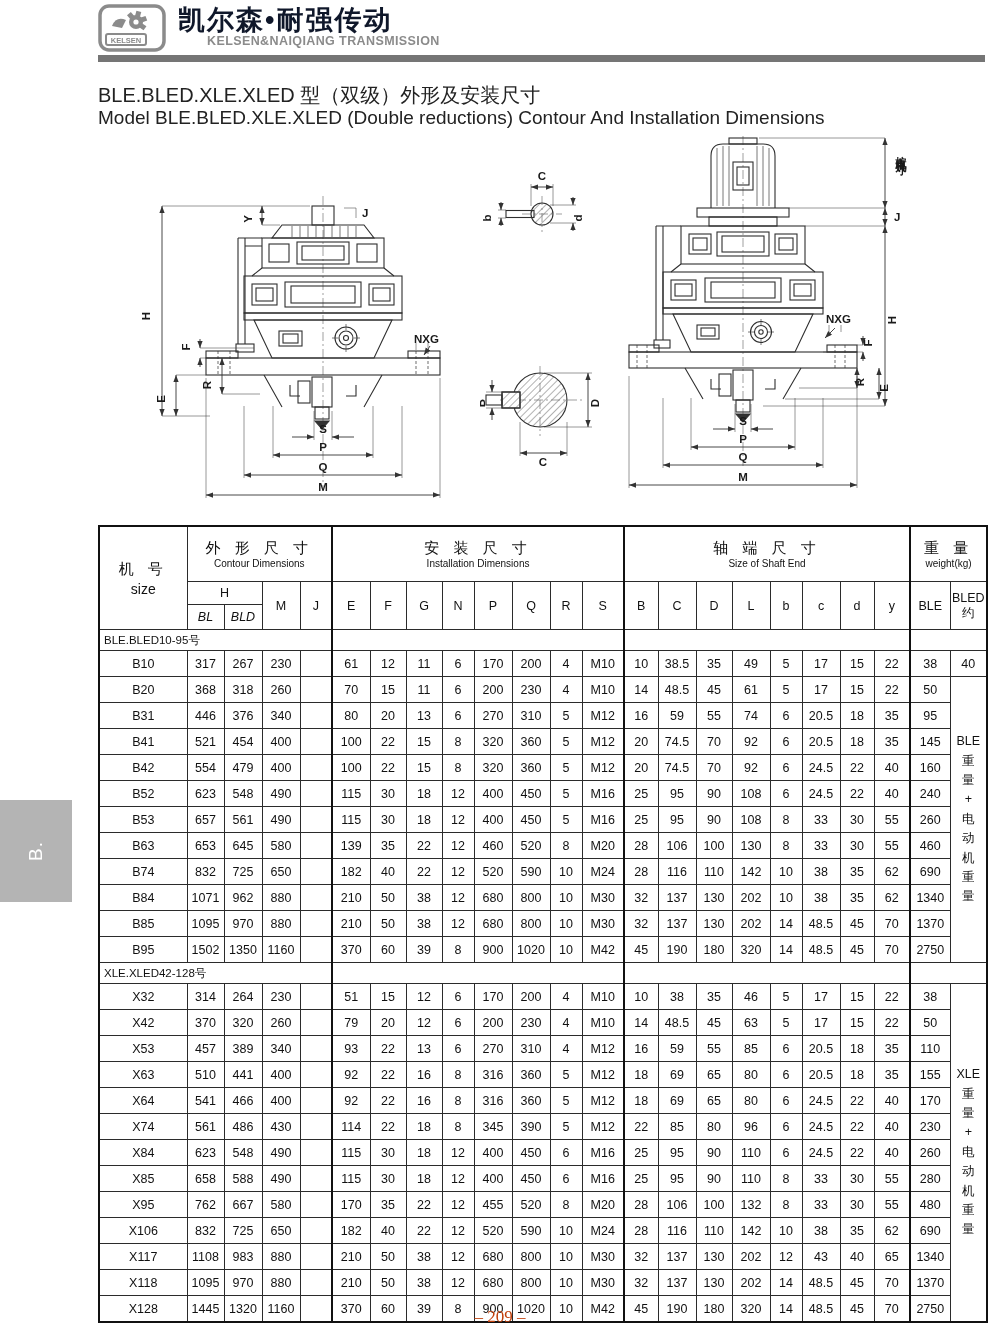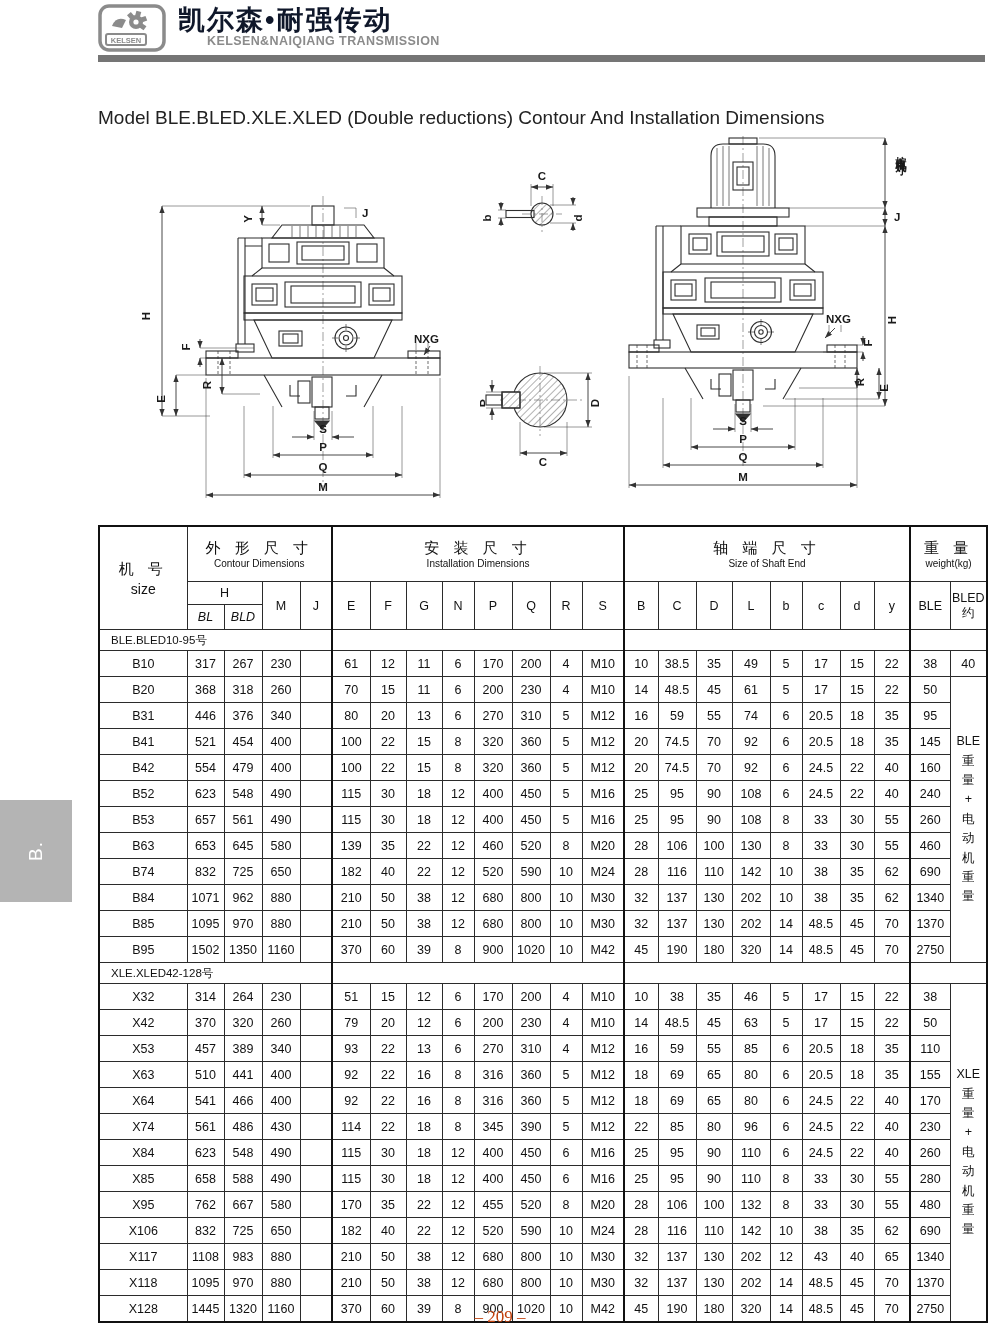--- a/index.html
+++ b/index.html
@@ -37,21 +37,21 @@
   .dim-table thead th{vertical-align:middle;}
   .gh{height:54px;}
   .gh .cjk{font-size:15px;letter-spacing:5px;}
   .gh .en{font-size:10px;letter-spacing:0;}
   .sizeh .cjk{font-size:15px;letter-spacing:5px;}
   .sizeh .en{font-size:14px;margin-top:2px;}
   .r2h{height:22px;font-size:13px;}
   .r3h{height:24px;font-size:13px;font-style:italic;}
   .lt2{font-size:12px;line-height:1.15;}
   .dim-table td{height:25px;}
-  .grp td{height:20px;font-size:11.5px;text-align:left;padding-left:11px;}
+  .grp td{height:20px;font-size:11.5px;text-align:left;padding-left:4px;}
   .wnote{vertical-align:middle;}
   .wnote div{font-size:12.5px;line-height:1.55;}
   
   .page-no{position:absolute;left:0;top:1307px;width:100%;text-align:center;
            font-family:"Liberation Serif",serif;font-size:17px;color:#c2410c;}
 </style>
 </head>
 <body>
 
 <div class="page">
@@ -69,20 +69,21 @@
         <circle cx="38" cy="18" r="2.6" fill="#fff"></circle>
       </g>
       <rect x="8" y="30" width="40" height="11" rx="2" fill="none" stroke="#8b8b8b" stroke-width="2"></rect>
       <text x="28" y="38.5" text-anchor="middle" font-size="7.5" font-weight="bold" fill="#8b8b8b">KELSEN</text>
     </svg>
   </div>
   <div class="brand-cn">凯尔森•耐强传动</div>
   <div class="brand-en">KELSEN&amp;NAIQIANG TRANSMISSION</div>
   <div class="brand-bar"></div>
 
+  <div class="title-cn">BLE.BLED.XLE.XLED 型（双级）外形及安装尺寸</div>
   <div class="title-en">Model BLE.BLED.XLE.XLED (Double reductions) Contour And Installation Dimensions</div>
 
   <svg class="drw" style="left:140px;top:138px;" width="335" height="385" viewBox="0 0 335 385">
     <defs>
       <marker id="ar" markerWidth="9" markerHeight="8" refX="8" refY="3" orient="auto-start-reverse">
         <path d="M0 0 L8 3 L0 6 Z" fill="#333"></path>
       </marker>
       <pattern id="hp" width="5" height="5" patternTransform="rotate(45)" patternUnits="userSpaceOnUse">
         <line x1="0" y1="0" x2="0" y2="5" stroke="#666" stroke-width="1"></line>
       </pattern>

